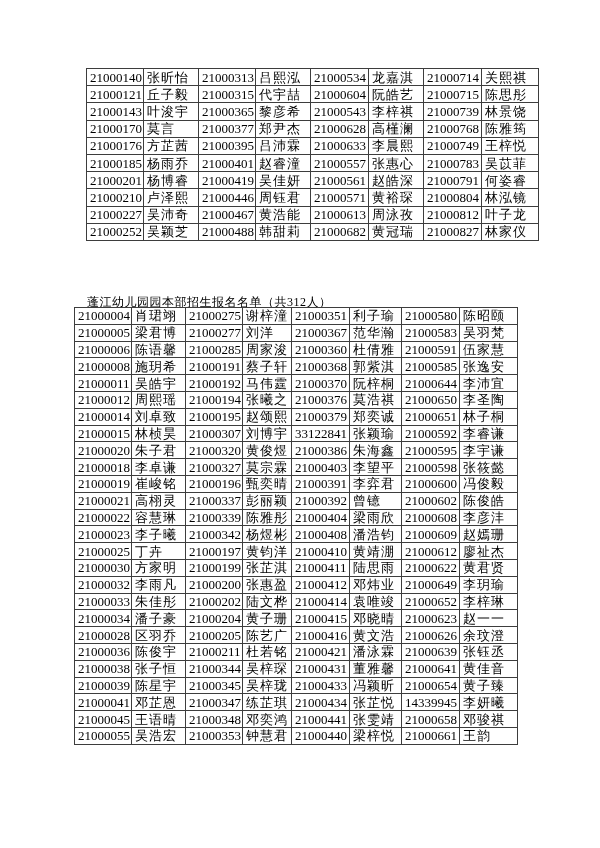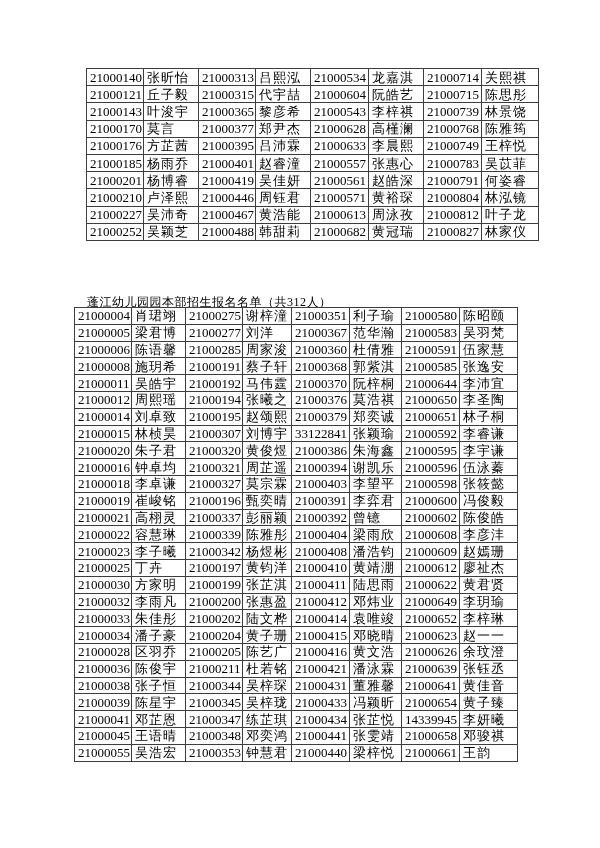--- a/index.html
+++ b/index.html
@@ -266,30 +266,20 @@
           <td class="id-cell">21000020</td>
           <td class="name-cell">朱子君</td>
           <td class="id-cell">21000320</td>
           <td class="name-cell">黄俊煜</td>
           <td class="id-cell">21000386</td>
           <td class="name-cell">朱海鑫</td>
           <td class="id-cell">21000595</td>
           <td class="name-cell">李宇谦</td>
         </tr>
         <tr>
-          <td class="id-cell">21000016</td>
-          <td class="name-cell">钟卓均</td>
-          <td class="id-cell">21000321</td>
-          <td class="name-cell">周芷遥</td>
-          <td class="id-cell">21000394</td>
-          <td class="name-cell">谢凯乐</td>
-          <td class="id-cell">21000596</td>
-          <td class="name-cell">伍泳蓁</td>
-        </tr>
-        <tr>
           <td class="id-cell">21000018</td>
           <td class="name-cell">李卓谦</td>
           <td class="id-cell">21000327</td>
           <td class="name-cell">莫宗霖</td>
           <td class="id-cell">21000403</td>
           <td class="name-cell">李望平</td>
           <td class="id-cell">21000598</td>
           <td class="name-cell">张筱懿</td>
         </tr>
         <tr>

